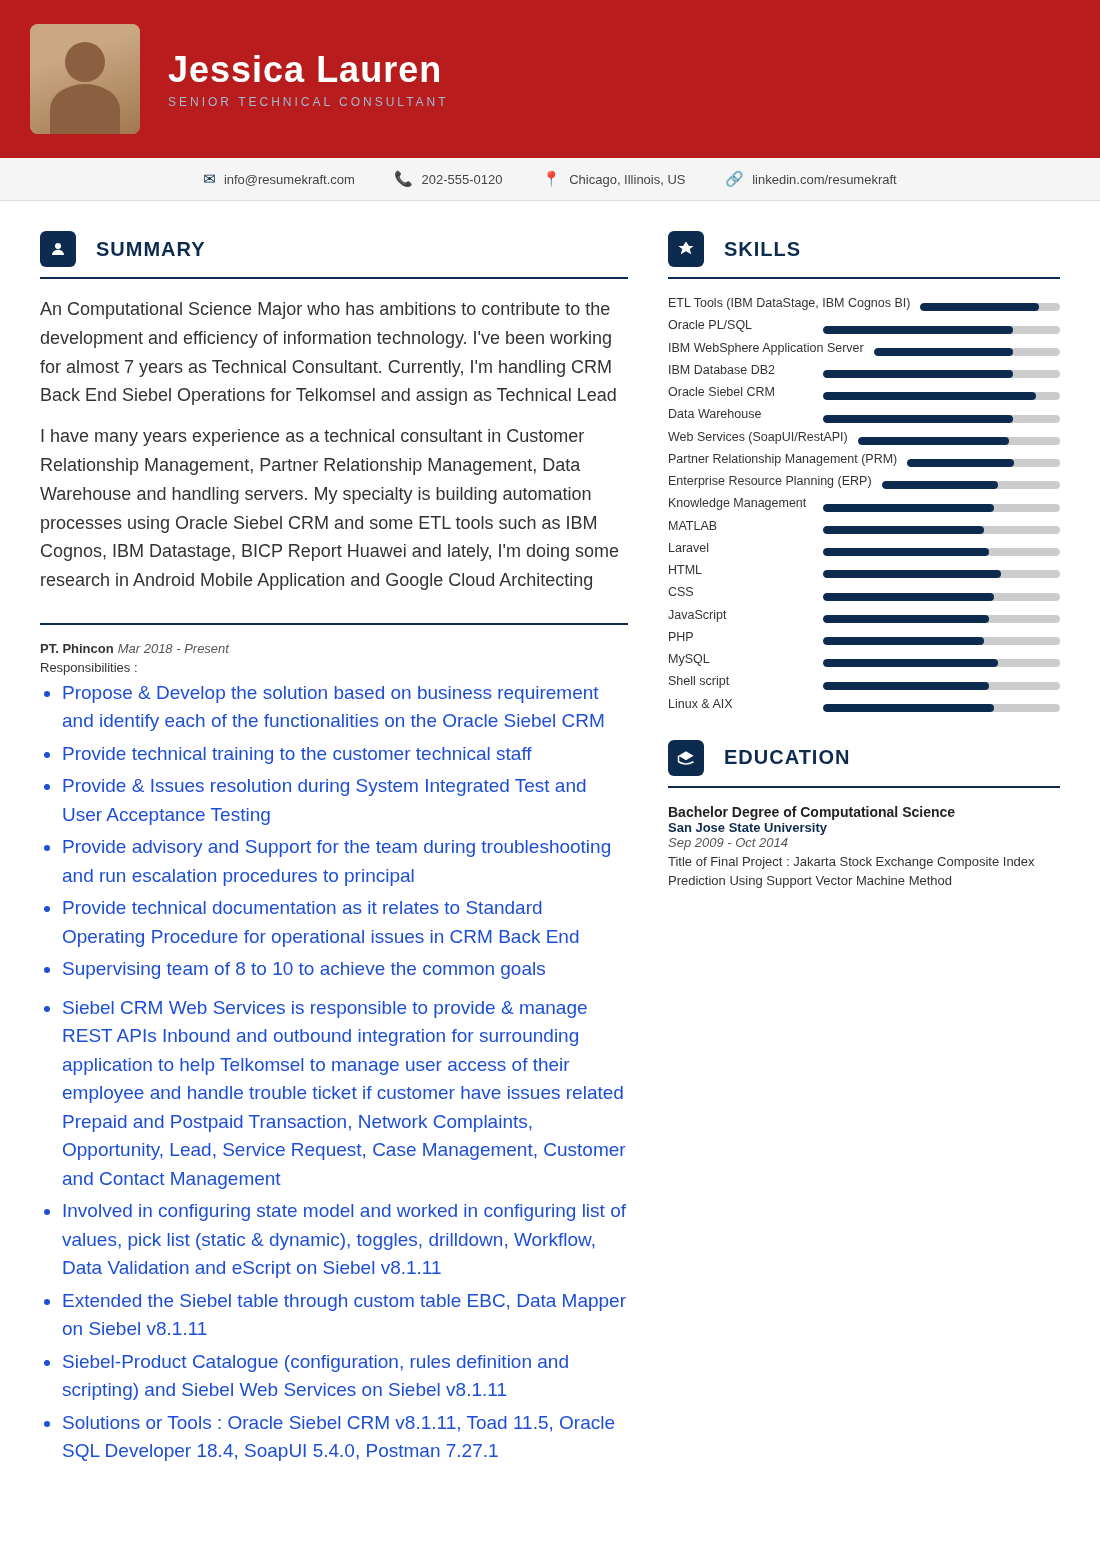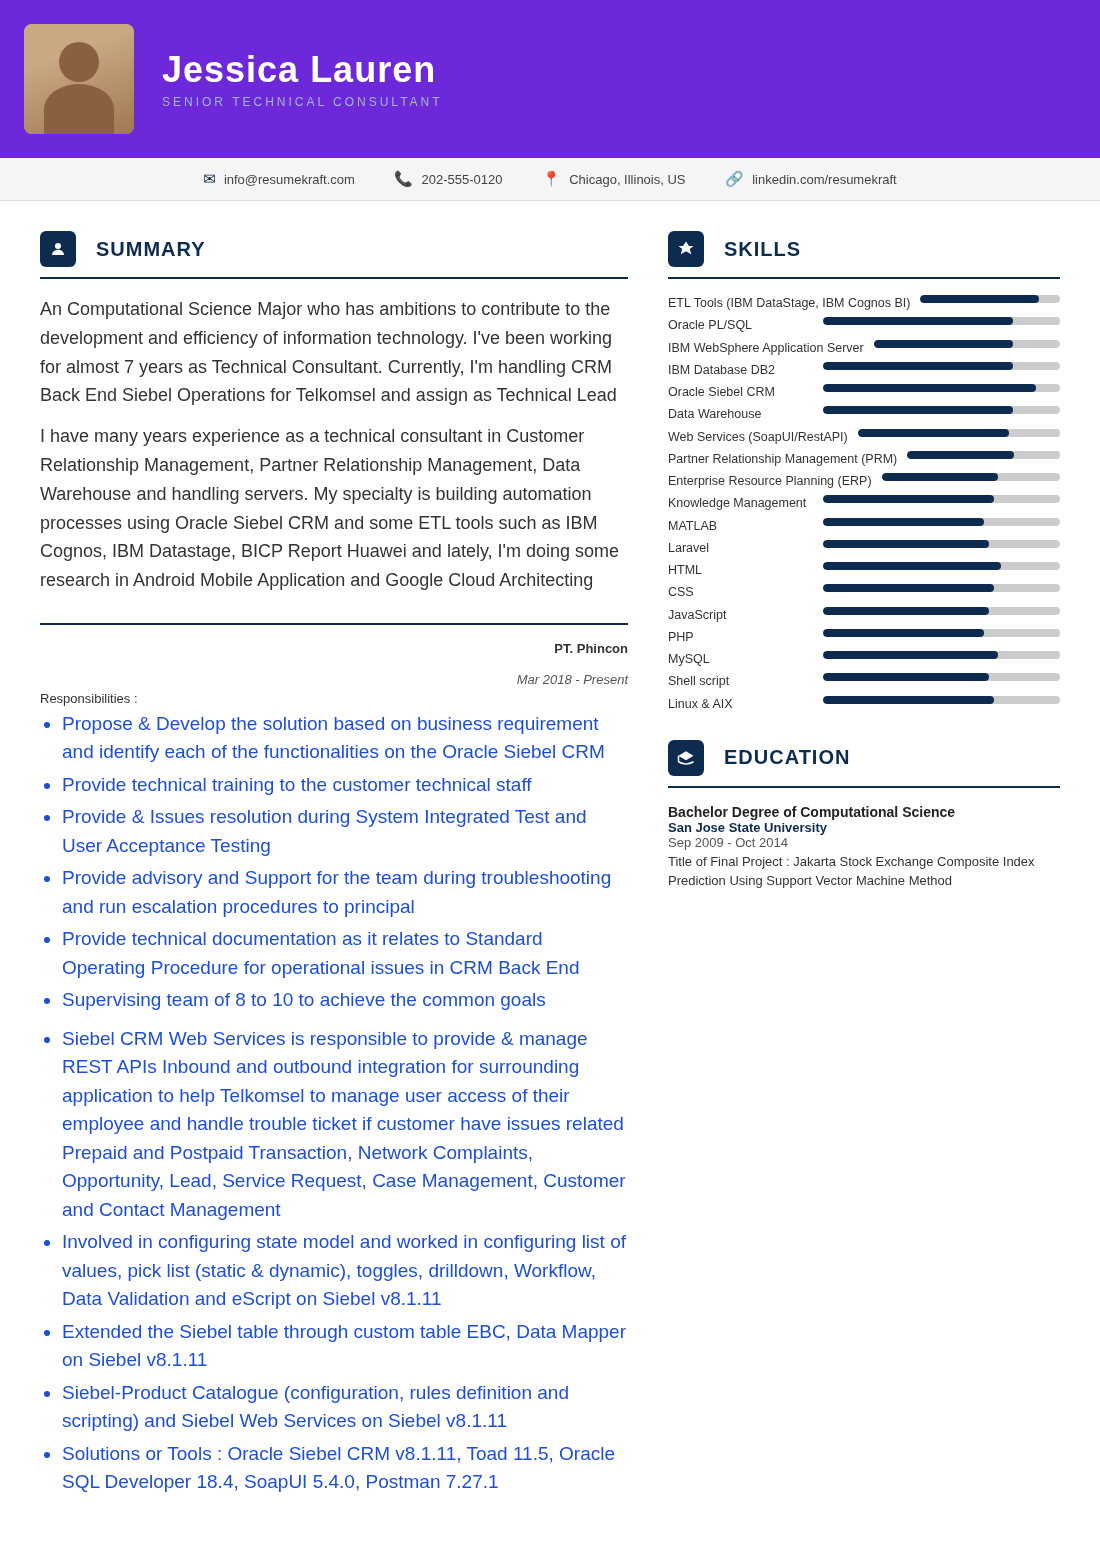--- a/index.html
+++ b/index.html
@@ -7,25 +7,25 @@
       font-family: Arial, sans-serif;
       font-size: 13px;
       color: #333;
       background: #fff;
       width: 1100px;
       min-height: 1557px;
     }
 
     
     .header {
-      background-color: #6d28d9;
+      background-color: #b91c1c;
       color: white;
       display: flex;
       align-items: center;
-      padding: 24px 24px;
+      padding: 24px 30px;
       gap: 28px;
     }
     .header-avatar {
       width: 110px;
       height: 110px;
       border-radius: 8px;
       overflow: hidden;
       flex-shrink: 0;
       background: #c9a882;
       display: flex;
@@ -149,32 +149,32 @@
     }
 
     
     .summary-section { margin-bottom: 28px; }
     .summary-text { font-size: 18px; line-height: 1.6; color: #333; }
     .summary-text p + p { margin-top: 12px; }
 
     
     .experience-section { margin-bottom: 20px; }
     .job-title { font-weight: 700; font-size: 14px; color: #222; margin-bottom: 2px; }
-    .job-company-line { display: flex; align-items: flex-end; gap: 16px; margin-bottom: 4px; flex-direction: column; }
+    .job-company-line { display: flex; align-items: flex-start; gap: 4px; margin-bottom: 4px; }
     .job-company { font-weight: 700; font-size: 13px; color: #333; }
     .job-dates { font-style: italic; font-size: 13px; color: #555; }
     .job-label { font-size: 13px; color: #333; margin-bottom: 4px; }
     .job-bullets { list-style: disc; padding-left: 22px; margin-bottom: 10px; }
     .job-bullets li { font-size: 19px; line-height: 1.5; margin-bottom: 4px; color: #1d4ed8; }
 
     
     .skills-section { margin-bottom: 28px; }
     .skill-item {
       display: flex;
-      align-items: flex-start;
+      align-items: flex-end;
       margin-bottom: 6px;
       gap: 10px;
     }
     .skill-name {
       font-size: 12.5px;
       color: #333;
       min-width: 145px;
       flex-shrink: 0;
       line-height: 1.3;
     }
@@ -188,21 +188,21 @@
     .skill-bar-fill {
       height: 100%;
       background: #0d2b4e;
       border-radius: 4px;
     }
 
     
     .education-section { margin-bottom: 28px; }
     .edu-degree { font-weight: 700; font-size: 14px; color: #222; }
     .edu-university { font-weight: 700; font-size: 13px; color: #0d2b4e; }
-    .edu-dates { font-size: 13px; color: #555; margin-bottom: 2px; }
+    .edu-dates { font-style: italic; font-size: 13px; color: #555; margin-bottom: 2px; }
     .edu-project { font-size: 13px; color: #333; line-height: 1.5; }
 
     
     .cert-section { margin-bottom: 20px; }
     .cert-name { font-weight: 700; font-size: 13.5px; color: #222; }
   </style>
 </head>
 <body>
 
 <div class="header">

